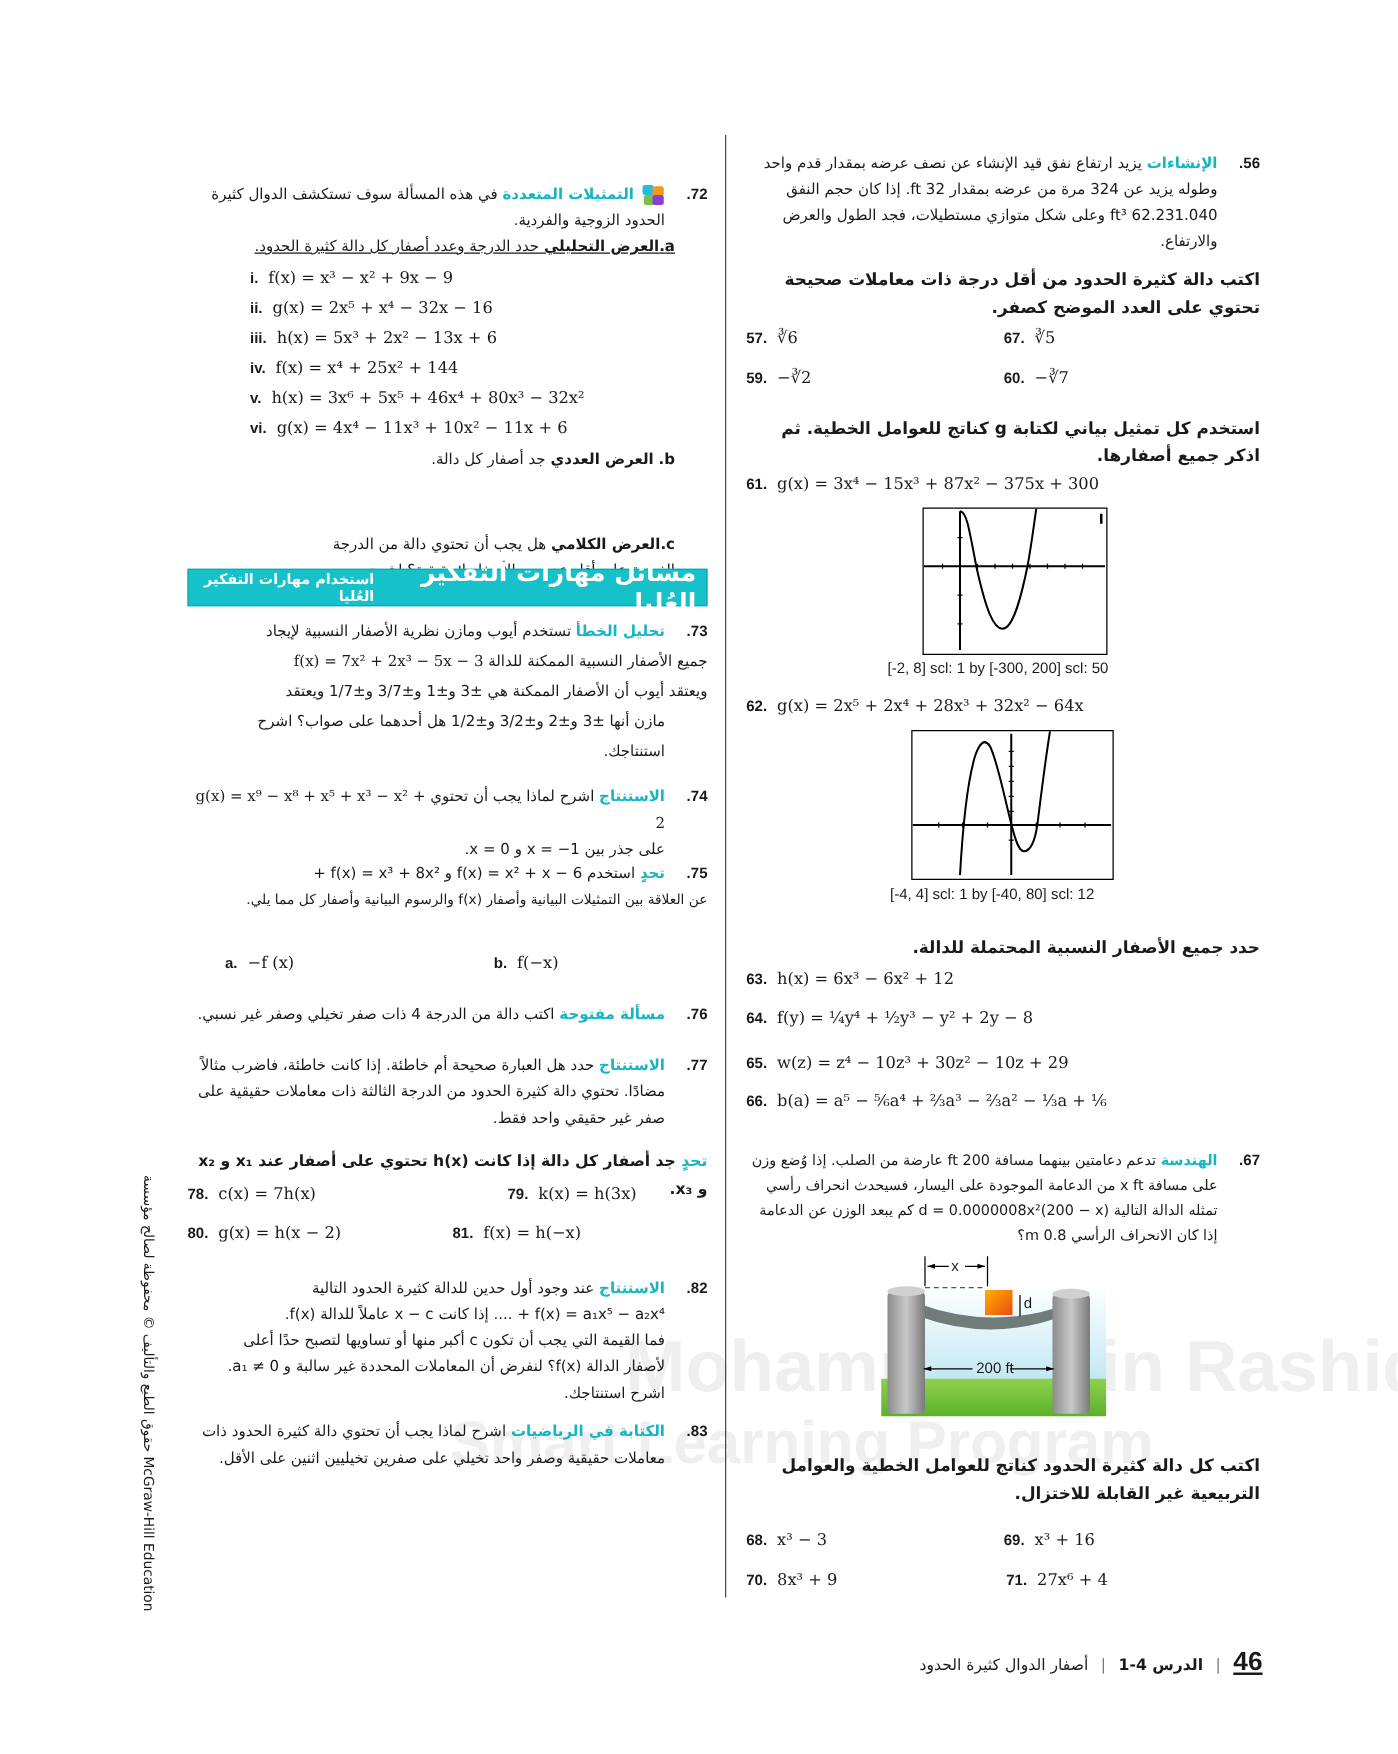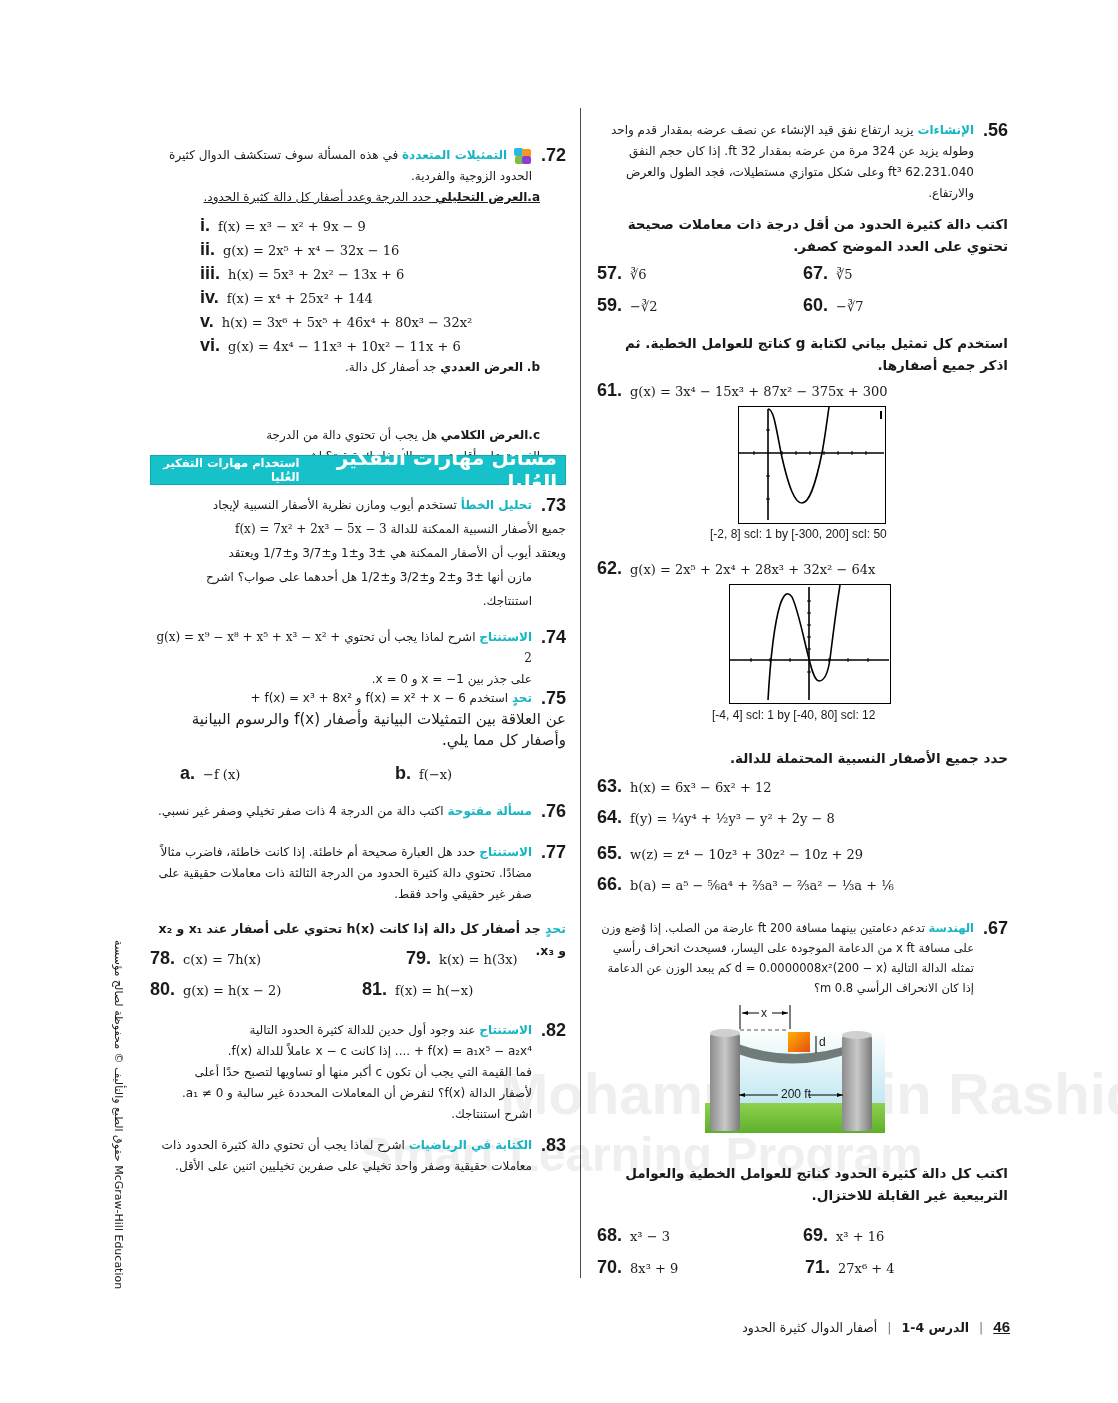--- a/index.html
+++ b/index.html
@@ -1,20 +1,20 @@
 <!DOCTYPE html>
 <html><head>
 <meta charset="utf-8">
 <style>
   * { box-sizing: border-box; margin: 0; padding: 0; }
   html, body { width: 1118px; height: 1403px; background: #ffffff; }
   body { position: relative; font-family: "DejaVu Sans", sans-serif; color: #1a1a1a; overflow: hidden; }
   .ar { direction: rtl; text-align: right; font-family: "DejaVu Sans", sans-serif; font-size: 12px; line-height: 21px; }
   .math { font-family: "DejaVu Serif", serif; font-style: normal; direction: ltr; unicode-bidi: embed; }
-  .num { font-family: "Liberation Sans", sans-serif; font-weight: bold; font-size: 18px; }
+  .num { font-family: "Liberation Sans", sans-serif; font-weight: bold; font-size: 12px; }
   .kw { color: #16b5c4; font-weight: bold; }
   .bold { font-weight: bold; }
   .divider { position: absolute; left: 580px; top: 108px; width: 1px; height: 1170px; background: #4a4a4a; }
   .prob { position: absolute; }
   .prob .label { position: absolute; right: 0; top: 0; }
   .prob .body { margin-right: 34px; }
   .eq-line { position: absolute; direction: ltr; text-align: left; font-size: 13px; white-space: nowrap; }
   .eq-line .num { margin-right: 8px; }
   .heading { position: absolute; direction: rtl; text-align: right; font-weight: bold; font-size: 13.5px; line-height: 22px; }
   .band { position: absolute; left: 150px; top: 455px; width: 416px; height: 30px; background: #17c1c9; border: 1px solid #0fa9b2; direction: rtl; display: flex; align-items: center; padding-right: 8px; color: #fff; }
@@ -261,21 +261,21 @@
     <div class="body">
       <div style="margin-right:-34px; padding-right:34px;"><span class="kw">الاستنتاج</span> <span>اشرح لماذا يجب أن تحتوي</span> <span class="math">g(x) = x⁹ − x⁸ + x⁵ + x³ − x² + 2</span></div>
       <div>على جذر بين x = −1 و x = 0.</div>
     </div>
   </div>
 
   <div class="prob ar" style="left:150px; top:688px; width:416px;">
     <span class="label num">75.</span>
     <div class="body">
       <div><span class="kw">تحدٍ</span> <span>استخدم f(x) = x² + x − 6 و f(x) = x³ + 8x² +</span></div>
-      <div style="margin-right:-34px; font-size:15px;">عن العلاقة بين التمثيلات البيانية وأصفار f(x) والرسوم البيانية وأصفار كل مما يلي.</div>
+      <div style="margin-right:-34px; font-size:11px;">عن العلاقة بين التمثيلات البيانية وأصفار f(x) والرسوم البيانية وأصفار كل مما يلي.</div>
     </div>
   </div>
   <div class="eq-line" style="left:180px; top:763px;">
     <span class="num">a.</span><span class="math">−f (x)</span>
   </div>
   <div class="eq-line" style="left:395px; top:763px;">
     <span class="num">b.</span><span class="math">f(−x)</span>
   </div>
 
   <div class="prob ar" style="left:150px; top:801px; width:416px;">
@@ -328,18 +328,18 @@
     <div class="body">
       <span class="kw">الكتابة في الرياضيات</span>
       <span>اشرح لماذا يجب أن تحتوي دالة كثيرة الحدود ذات معاملات حقيقية وصفر واحد تخيلي على صفرين تخيليين اثنين على الأقل.</span>
     </div>
   </div>
 </div>
 
 <div class="side">حقوق الطبع والتأليف © محفوظة لصالح مؤسسة McGraw-Hill Education</div>
 
 <div class="footer">
-  <span class="num" style="font-size:15px;text-decoration:underline;">46</span>
+  <span class="num" style="font-size:21px;text-decoration:underline;">46</span>
   <span style="margin:0 6px; color:#777;">|</span>
   <span class="bold">الدرس 4-1</span>
   <span style="margin:0 6px; color:#777;">|</span>
   <span>أصفار الدوال كثيرة الحدود</span>
 </div>
 
 </body></html>

